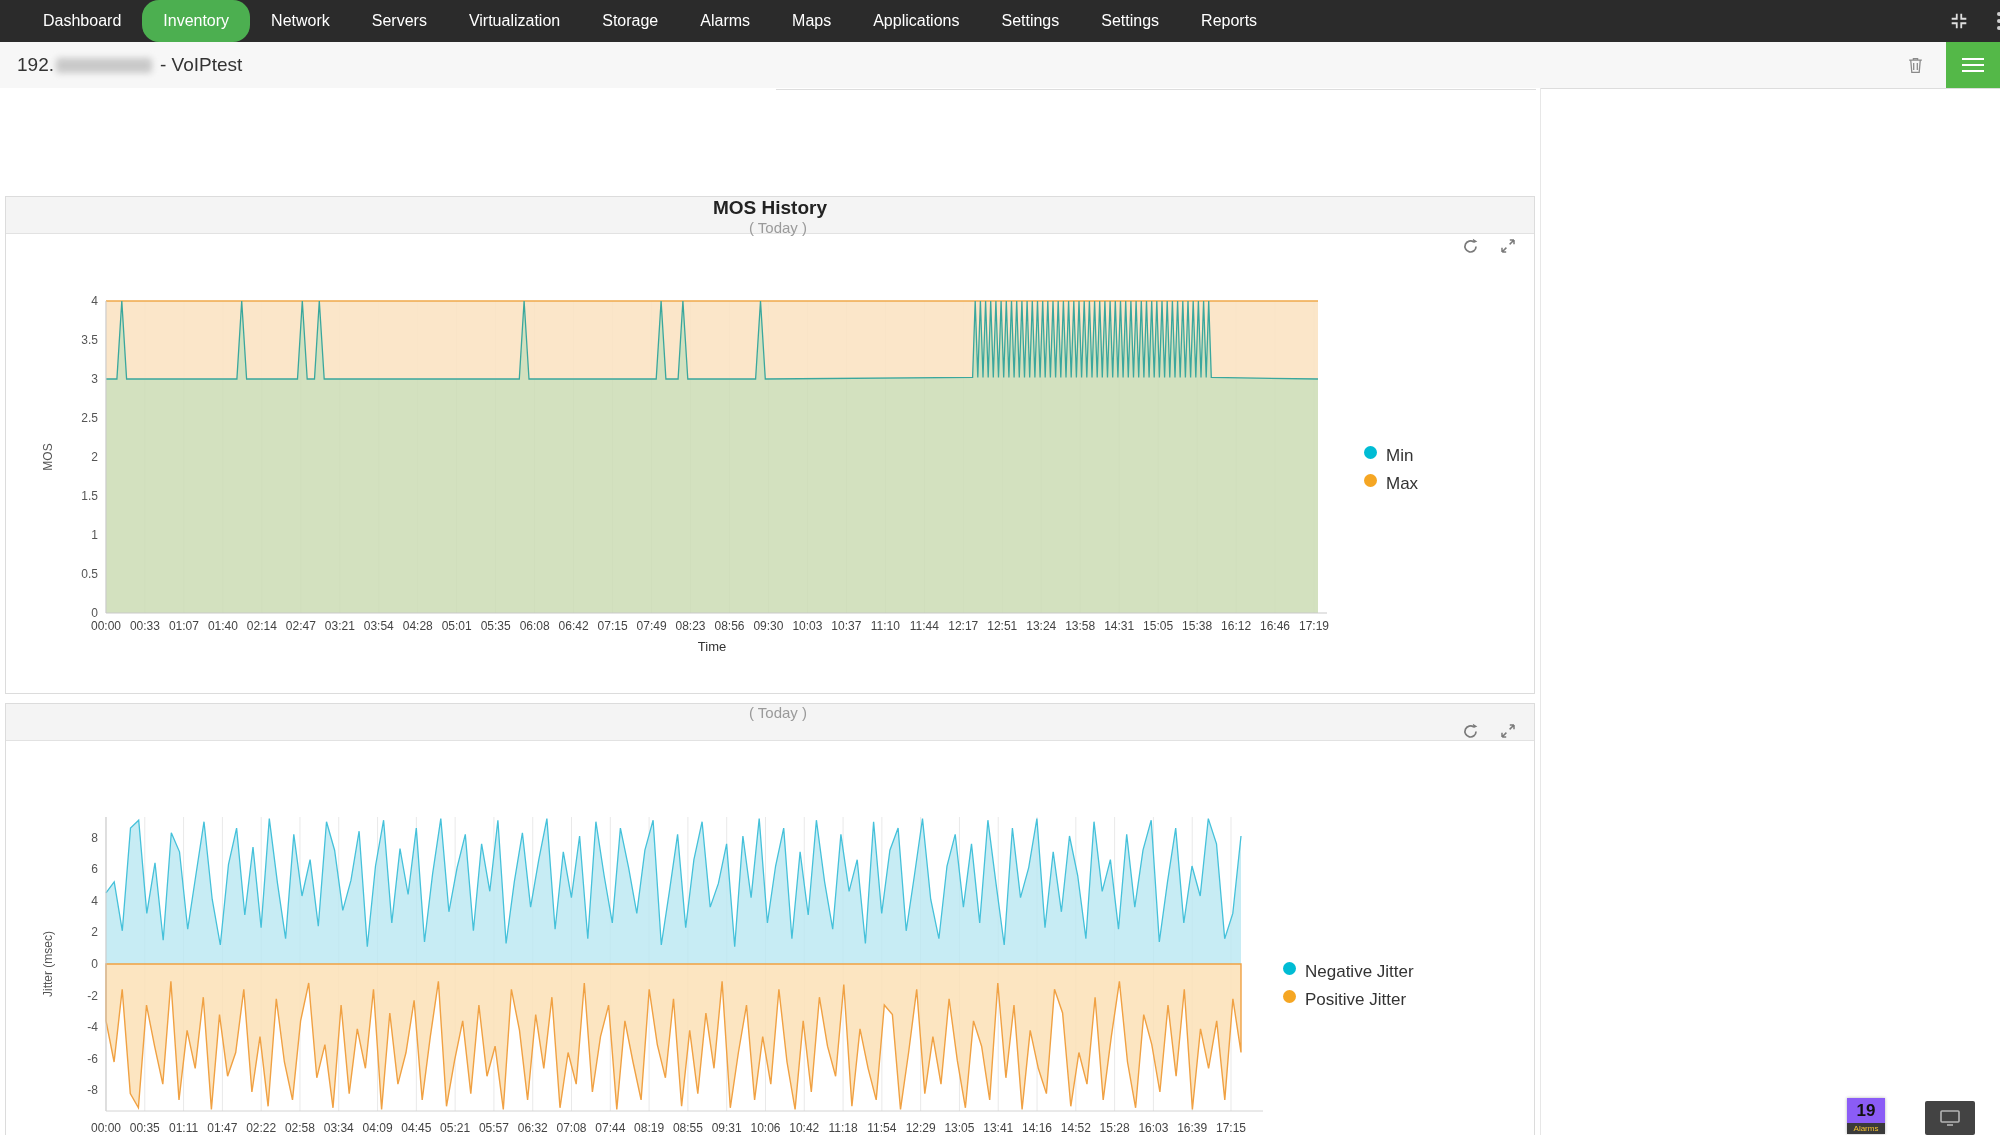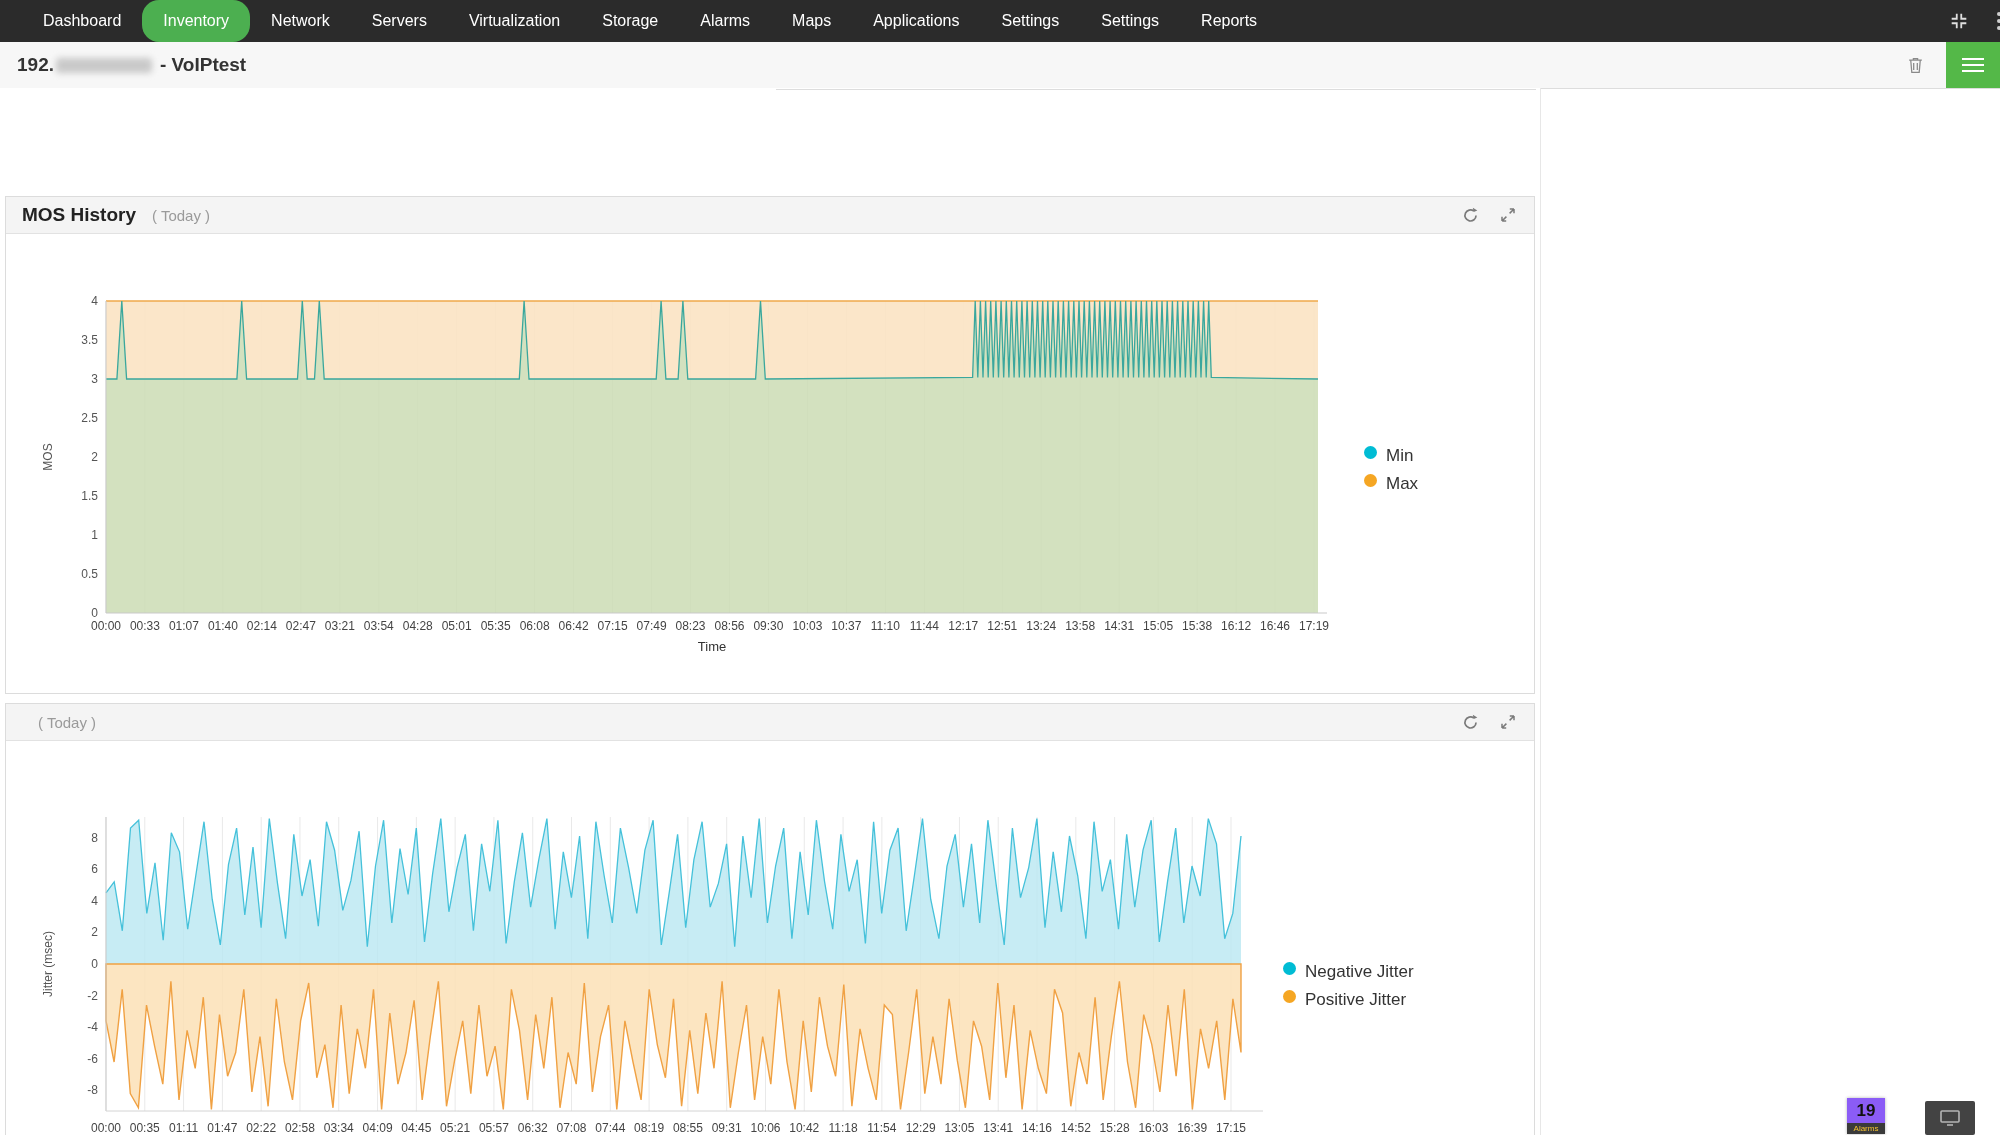--- a/index.html
+++ b/index.html
@@ -17,41 +17,41 @@
   .nav-item.active{background:#4caf50;border-radius:17px;}
   .nav-right{margin-left:auto;display:flex;align-items:center;gap:14px;padding-right:10px;}
   .nav-iconbtn{display:flex;align-items:center;justify-content:center;width:26px;height:26px;cursor:pointer;}
   .kebab{display:flex;flex-direction:column;gap:3px;align-items:center;}
   .kebab span{width:4px;height:4px;border-radius:50%;background:#cfcfcf;display:block;}
   
   .devicebar{
     position:absolute;left:0;top:42px;width:2000px;height:46px;background:#f7f7f7;
     border-bottom:1px solid #dddddd;display:flex;align-items:center;
   }
-  .device-title{font-size:19px;font-weight:bold;color:#333;margin-left:17px;display:flex;align-items:center;}
+  .device-title{font-size:19px;font-weight:normal;color:#333;margin-left:17px;display:flex;align-items:center;}
   .redacted{display:inline-block;width:96px;height:15px;margin:0 8px 0 2px;background:#c9c9c9;border-radius:3px;filter:blur(3px);}
   .devicebar-right{margin-left:auto;display:flex;align-items:center;height:100%;}
   .trash-btn{display:flex;align-items:center;justify-content:center;width:34px;height:34px;cursor:pointer;margin-right:14px;}
   .menu-btn{
     width:54px;height:46px;background:#54b848;display:flex;flex-direction:column;gap:4px;
     align-items:center;justify-content:center;cursor:pointer;
   }
   .menu-btn span{display:block;width:22px;height:2px;background:#fff;}
   
   .content{
     position:absolute;left:0;top:88px;width:1540px;height:1047px;background:#fff;
     border-right:1px solid #e7e7e7;
   }
   .toolbar-stub{position:absolute;left:776px;top:1px;width:760px;height:1px;background:#ddd;}
   .panel{
     position:absolute;left:5px;width:1530px;background:#fff;border:1px solid #dcdcdc;box-sizing:border-box;
   }
   .panel-header{
     height:36px;background:#f4f4f4;border-bottom:1px solid #e2e2e2;
-    display:flex;align-items:center;padding:0 16px;
+    display:flex;align-items:center;padding:0 16px;flex-direction:column;
   }
   .panel-title{font-size:19px;font-weight:bold;color:#222;}
   .panel-period{font-size:15px;color:#9a9a9a;margin-left:16px;}
   .panel-icons{margin-left:auto;display:flex;align-items:center;gap:18px;}
   .panel-iconbtn{width:20px;height:20px;display:flex;align-items:center;justify-content:center;cursor:pointer;}
   .panel-body{position:relative;overflow:hidden;}
   #panel-mos{top:108px;height:498px;}
   #panel-jitter-ds{top:615px;height:498px;}
   .chart-svg{display:block;}
   .legend{position:absolute;font-size:17px;color:#333;}

